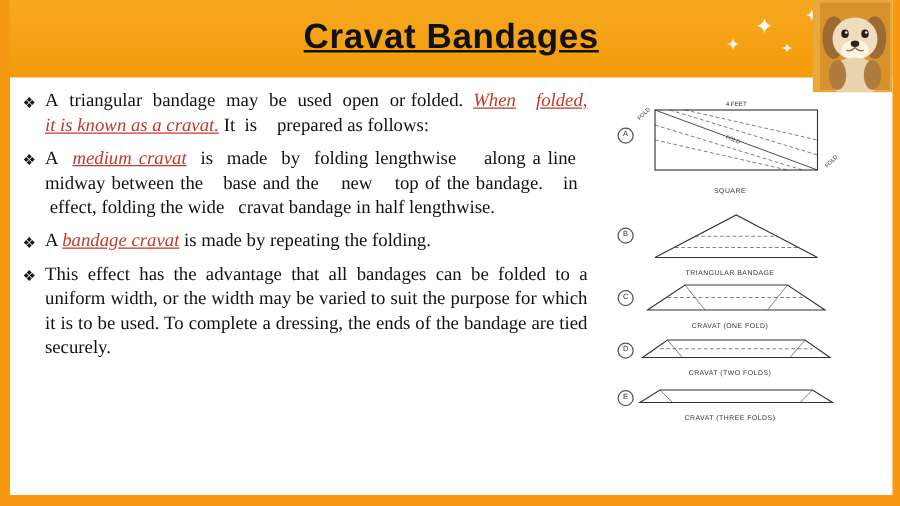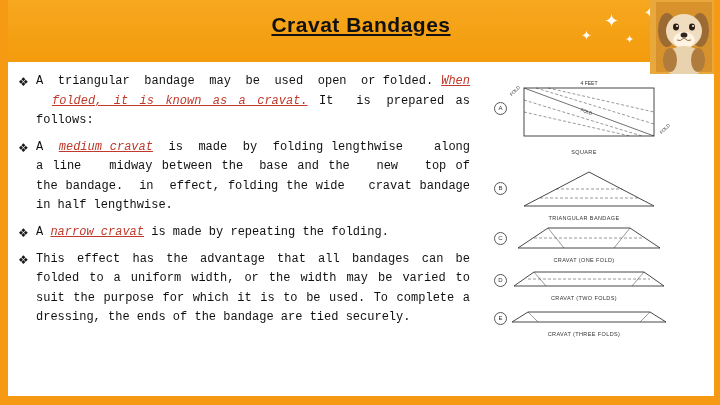--- a/index.html
+++ b/index.html
@@ -62,21 +62,21 @@
     height: 62px;
     background: #f5a01a;
     background: linear-gradient(180deg, #f7a81f 0%, #f39b0c 100%);
   }
   .title-text {
     position: absolute;
     left: 0;
     top: 13px;
     width: 706px;
     text-align: center;
-    font-size: 21px;
+    font-size: 28px;
     font-weight: bold;
     color: #111111;
     text-decoration: underline;
     letter-spacing: 0.5px;
     font-family: "Liberation Sans", sans-serif;
   }
 
   
   .sparkle {
     position: absolute;
@@ -115,25 +115,25 @@
   .bullet-mark {
     flex: 0 0 auto;
     width: 18px;
     font-size: 12px;
     color: #1a1a1a;
     line-height: 19px;
     padding-top: 1px;
   }
   .bullet-text {
     flex: 1 1 auto;
-    font-size: 12px;
+    font-size: 15px;
     line-height: 19.5px;
     color: #111111;
     text-align: justify;
-    font-family: Liberation Mono, monospace;
+    font-family: Liberation Serif, serif;
   }
   .bullet-text .hl {
     font-style: italic;
     color: #c0392b;
     text-decoration: underline;
     text-decoration-color: #c0392b;
   }
   .wide-space { display: inline-block; width: 16px; }
   .wide-space-sm { display: inline-block; width: 8px; }
 
@@ -217,21 +217,21 @@
       <div class="bullet-text">A&nbsp; triangular&nbsp; bandage&nbsp; may&nbsp; be&nbsp; used&nbsp; open&nbsp; or folded.<span class="wide-space-sm"></span><span class="hl">When</span><span class="wide-space"></span><span class="hl">folded, it is known as a cravat.</span> It&nbsp; is<span class="wide-space"></span>prepared as follows:</div>
     </div>
 
     <div class="bullet-row">
       <div class="bullet-mark">❖</div>
       <div class="bullet-text">A&nbsp;&nbsp;<span class="hl">medium  cravat</span>&nbsp; is&nbsp; made&nbsp; by&nbsp; folding lengthwise&nbsp;&nbsp;&nbsp; along a line&nbsp;&nbsp; midway between the<span class="wide-space"></span>base and the<span class="wide-space-sm"></span>&nbsp; new<span class="wide-space-sm"></span>&nbsp; top of the bandage.<span class="wide-space"></span>in<span class="wide-space-sm"></span>&nbsp;effect, folding the wide&nbsp;&nbsp; cravat bandage in half lengthwise.</div>
     </div>
 
     <div class="bullet-row">
       <div class="bullet-mark">❖</div>
-      <div class="bullet-text">A <span class="hl">narrow cravat</span> is made by repeating the folding.</div>
+      <div class="bullet-text">A <span class="hl">bandage cravat</span> is made by repeating the folding.</div>
     </div>
 
     <div class="bullet-row">
       <div class="bullet-mark">❖</div>
       <div class="bullet-text">This  effect  has  the  advantage  that  all  bandages    can be folded to a uniform width, or   the  width  may  be  varied  to  suit  the purpose  for  which  it  is  to     be  used. To complete   a   dressing,   the   ends   of   the bandage are tied securely.</div>
     </div>
 
   </div>
 
   <div class="figure-col">

